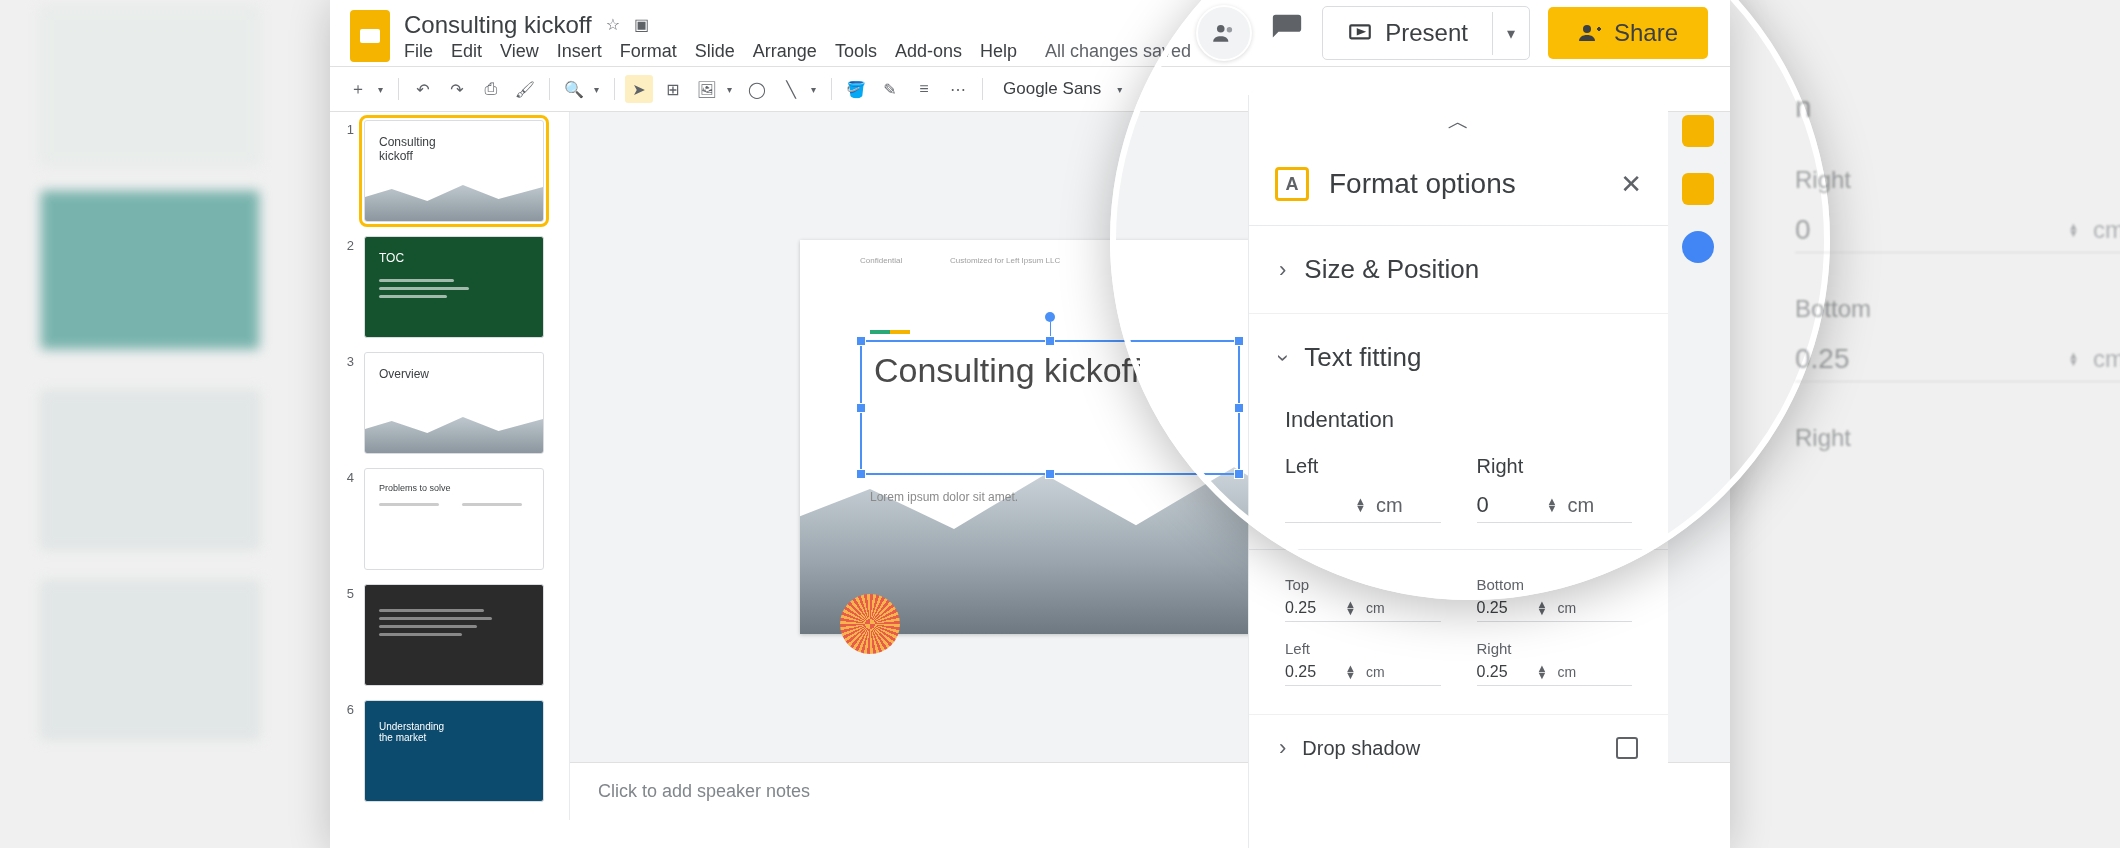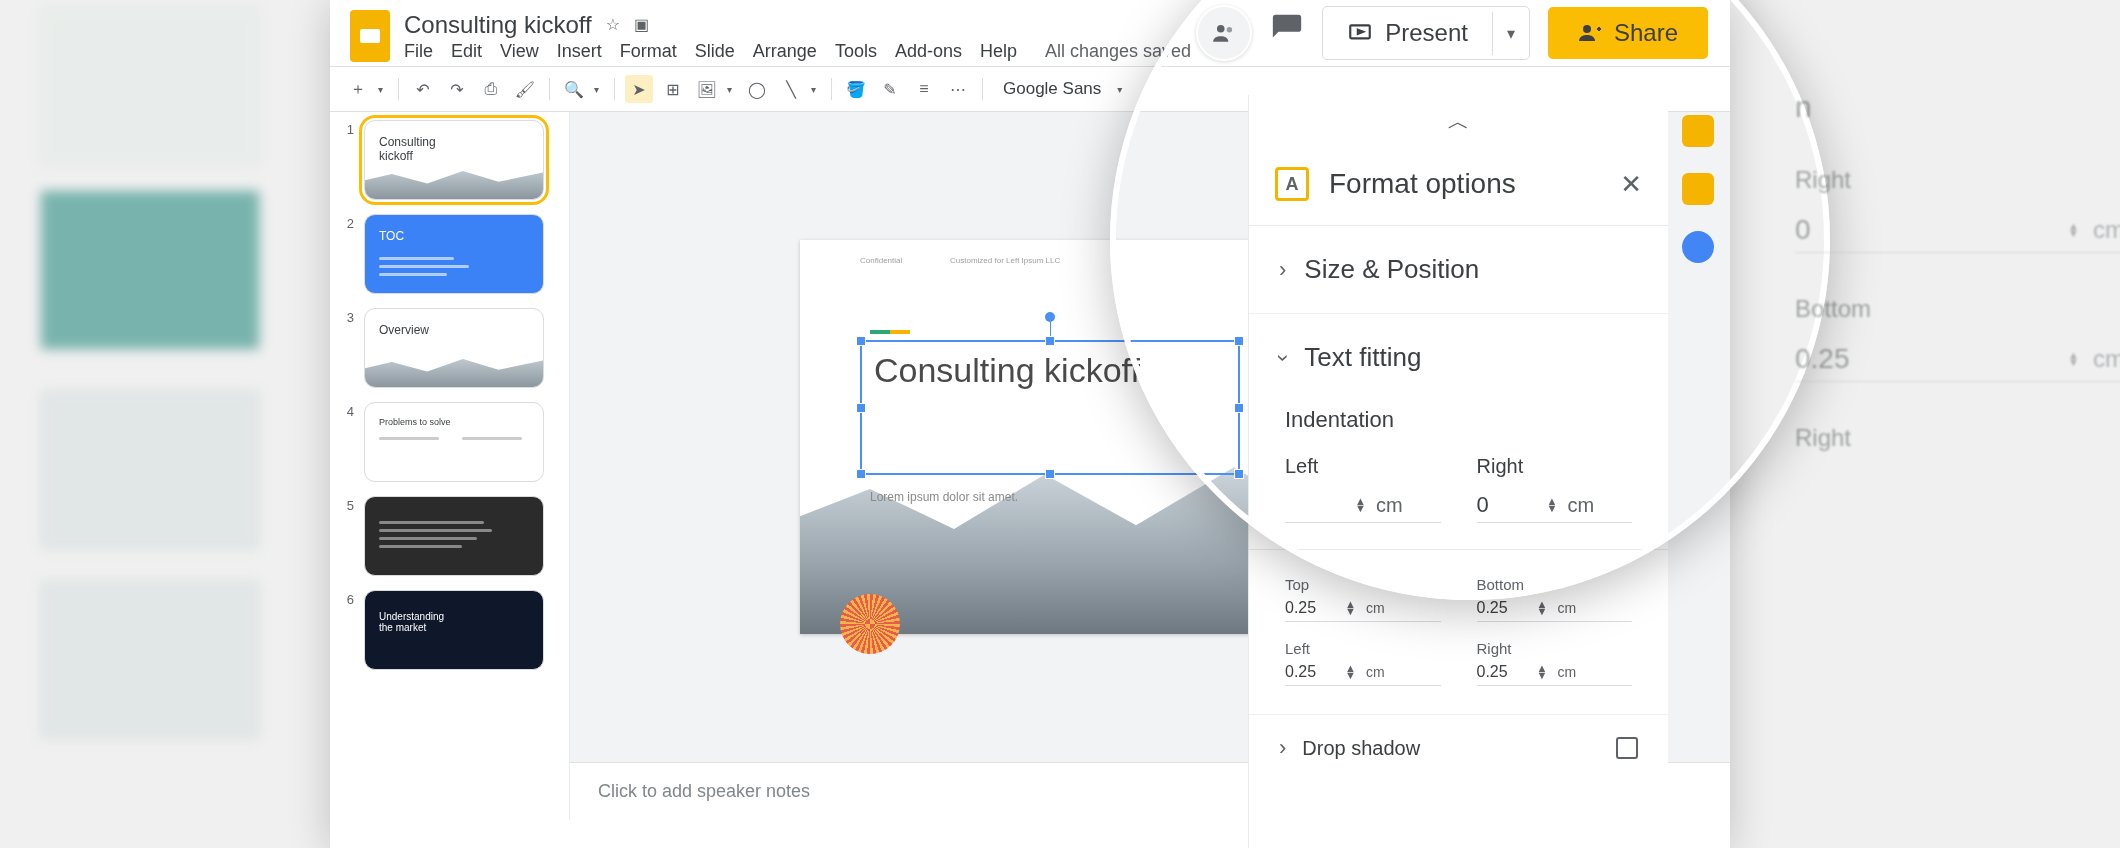--- a/index.html
+++ b/index.html
@@ -40,27 +40,27 @@
 .tb-dd { width: 10px; color: #5f6368; font-size: 10px; cursor: pointer; }
 .font-select { font-size: 17px; color: #3c4043; padding: 0 10px; cursor: pointer; }
 
 
 .app-body { display: flex; height: calc(100% - 140px); }
 
 
 .thumb-col { width: 240px; overflow-y: auto; padding: 8px 12px; border-right: 1px solid #e8eaed; }
 .thumb-row { display: flex; gap: 10px; margin-bottom: 14px; }
 .thumb-num { font-size: 13px; color: #5f6368; width: 12px; text-align: right; padding-top: 2px; }
-.thumb { width: 180px; height: 80px; border: 1px solid #dadce0; border-radius: 11px; position: relative; overflow: hidden; background: #fff; }
+.thumb { width: 180px; height: 102px; border: 1px solid #dadce0; border-radius: 3px; position: relative; overflow: hidden; background: #fff; }
 .thumb.selected { outline: 3px solid #fbbc04; outline-offset: 2px; }
 .thumb-mtn { position: absolute; bottom: 0; left: 0; right: 0; height: 40%; background: linear-gradient(180deg,#c4cdd3,#8b969e); clip-path: polygon(0 40%, 15% 20%, 35% 50%, 55% 10%, 75% 45%, 100% 15%, 100% 100%, 0 100%); }
 .thumb-title { position: absolute; top: 14px; left: 14px; font-size: 12px; color: #3c4043; }
-.thumb.teal { background: #3b82f6; }
+.thumb.teal { background: #14532d; }
 .thumb.dark { background: #2b2b2b; }
-.thumb.olive { background: #0f172a; text-decoration: underline; }
+.thumb.olive { background: #0c4a6e; text-decoration: underline; }
 .thumb .ov-lines { position: absolute; top: 42px; left: 14px; right: 14px; }
 .thumb .ov-line { height: 3px; background: rgba(255,255,255,.6); margin-bottom: 5px; border-radius: 2px; }
 
 
 .canvas-area { flex: 1; background: #f1f3f4; display: flex; flex-direction: column; }
 .canvas-wrap { flex: 1; display: flex; align-items: center; justify-content: center; padding: 20px; }
 .slide-canvas { width: 700px; height: 394px; background: #fff; box-shadow: 0 1px 4px rgba(0,0,0,.2); position: relative; }
 .confidential { position: absolute; top: 16px; left: 60px; font-size: 8px; color: #a0a0a0; }
 .customized { position: absolute; top: 16px; left: 150px; font-size: 8px; color: #a0a0a0; }
 .mtn-bg { position: absolute; left: 0; right: 0; bottom: 0; height: 46%; background: linear-gradient(180deg,#d5dde2 0%,#9aa5ad 60%,#6e7880 100%); clip-path: polygon(0 35%,10% 20%,22% 42%,35% 12%,48% 40%,62% 8%,75% 38%,88% 18%,100% 30%,100% 100%,0 100%); }

